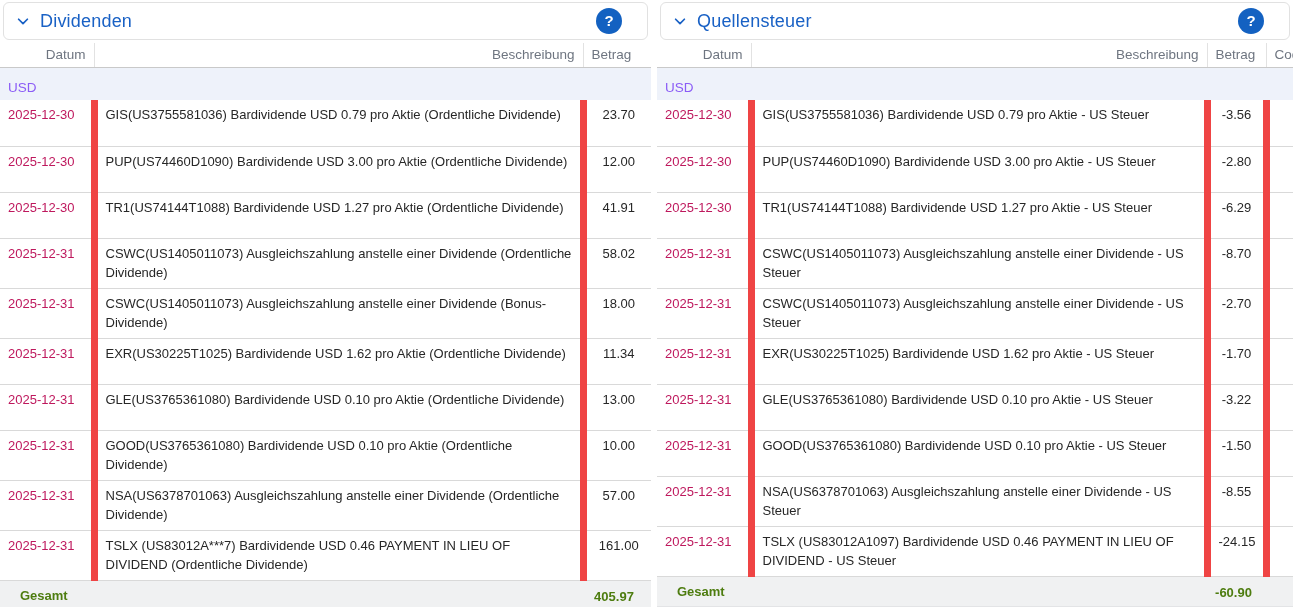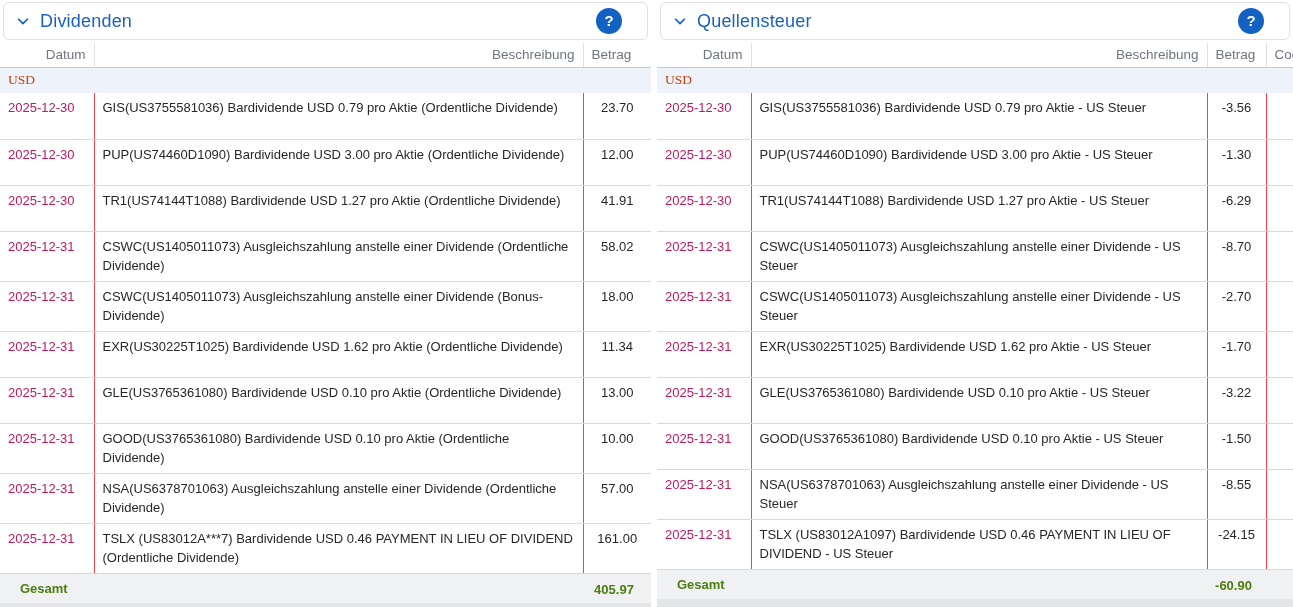--- a/index.html
+++ b/index.html
@@ -37,28 +37,28 @@
   .panel--right .col-code   { width: 27px; }
 
   thead th {
     font-weight: 400; color: #6e7580; text-align: right; font-size: 13.5px;
     padding: 4px 8px 5px 8px; border-bottom: 1px solid #c9c9c9;
   }
   thead th.col-amount { text-align: left; padding-right: 14px; }
   thead th + th { border-left: 1px solid #e2e2e2; }
 
   tr.currency-row td {
-    background: #eef2fa; padding: 4px 8px 5px 8px; font-size: 13.5px; color: #c2410c; font-family: Liberation Serif, serif;
+    background: #eef2fa; padding: 12px 8px 5px 8px; font-size: 13.5px; color: #8b5cf6;
   }
 
   tbody tr.data-row td {
     vertical-align: top; padding: 5px 8px 6px 8px; line-height: 19px;
     border-bottom: 1px solid #d9d9d9;
   }
-  tbody tr.data-row td + td { border-left: 1px solid #ef4444; margin-top: 42px; }
+  tbody tr.data-row td + td { border-left: 7px solid #ef4444; margin-top: 42px; }
   tbody tr.data-row { height: 46px; }
   td.cell-date { white-space: nowrap; color: #be185d; }
   td.cell-amount { text-align: center; padding-right: 14px; white-space: nowrap; }
 
   tr.total-row td {
     font-weight: 700; color: #4d7c0f; padding: 6px 8px 6px 20px; font-size: 13px;
   }
   tr.total-row td.cell-amount { padding: 8px 14px 6px 8px; }
   tr.total-row--first td { background: #f0f1f2; }
   tr.total-row--grand td { background: #e3e4e6; }
@@ -177,21 +177,21 @@
           </tr>
           <tr class="data-row">
             <td class="cell-date col-date">2025-12-30</td>
             <td class="cell-desc">GIS(US3755581036) Bardividende USD 0.79 pro Aktie - US Steuer</td>
             <td class="cell-amount col-amount">-3.56</td>
             <td class="cell-code col-code"></td>
           </tr>
           <tr class="data-row">
             <td class="cell-date col-date">2025-12-30</td>
             <td class="cell-desc">PUP(US74460D1090) Bardividende USD 3.00 pro Aktie - US Steuer</td>
-            <td class="cell-amount col-amount">-1.30</td>
+            <td class="cell-amount col-amount">-2.80</td>
             <td class="cell-code col-code"></td>
           </tr>
           <tr class="data-row">
             <td class="cell-date col-date">2025-12-30</td>
             <td class="cell-desc">TR1(US74144T1088) Bardividende USD 1.27 pro Aktie - US Steuer</td>
             <td class="cell-amount col-amount">-6.29</td>
             <td class="cell-code col-code"></td>
           </tr>
           <tr class="data-row">
             <td class="cell-date col-date">2025-12-31</td>

